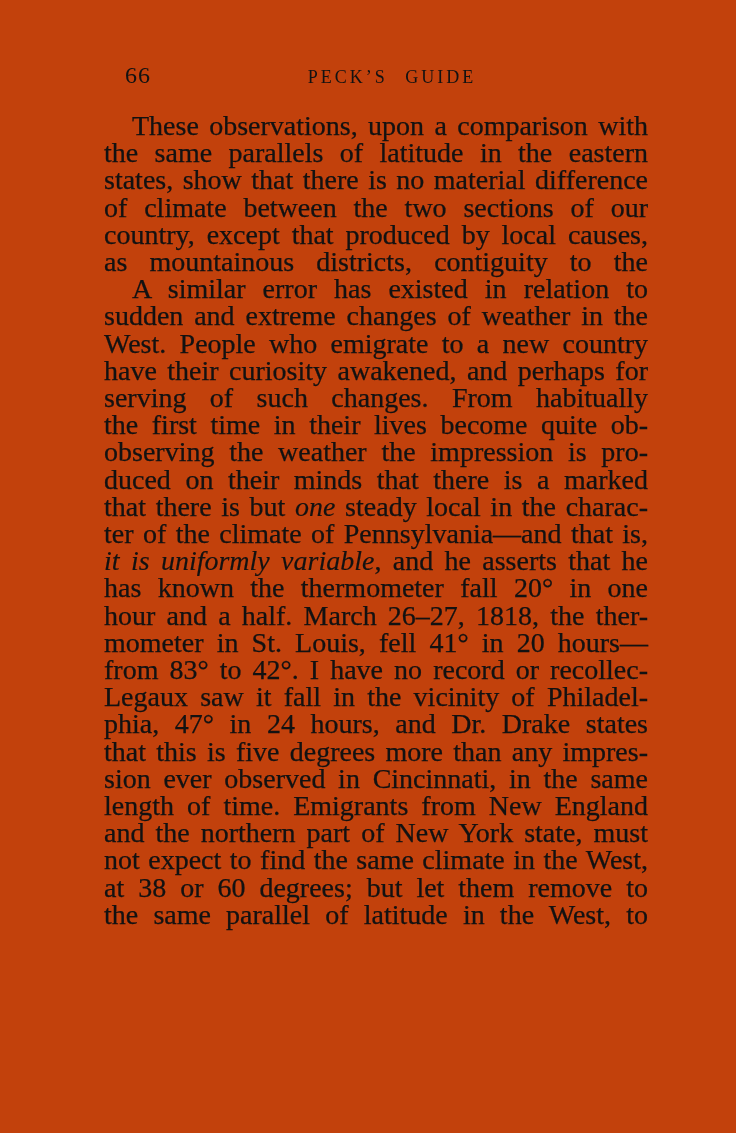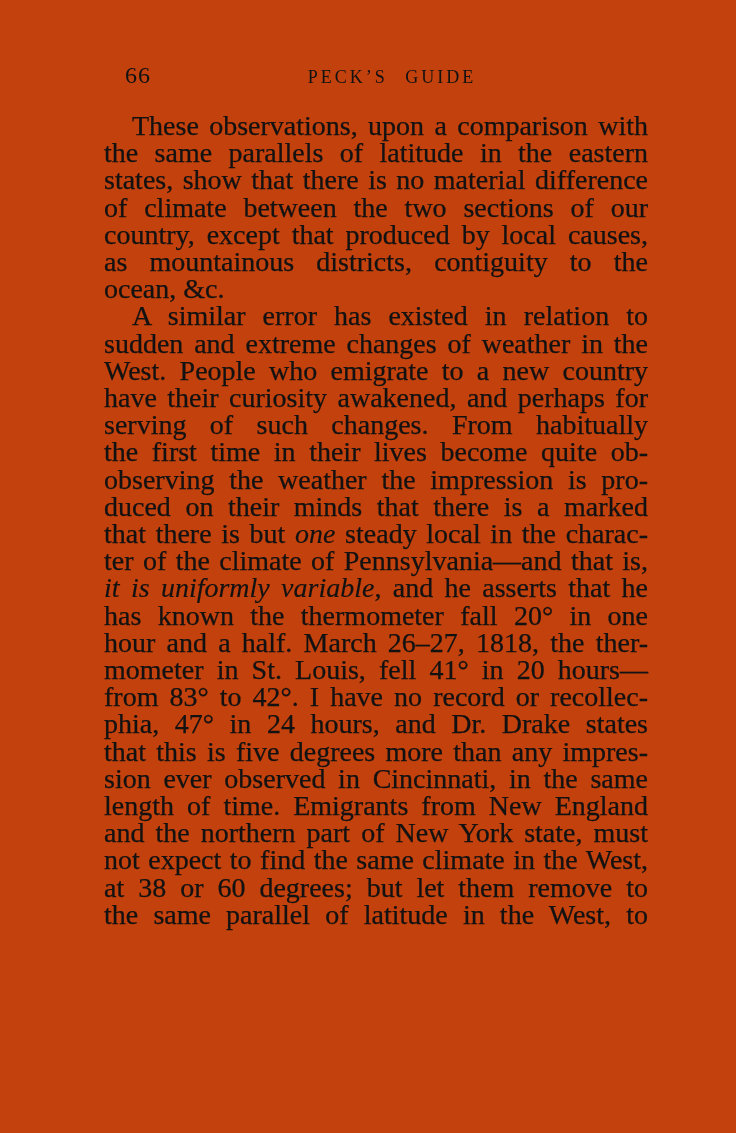--- a/index.html
+++ b/index.html
@@ -85,38 +85,38 @@
   </div>
 
   <div class="body-text">
       <div class="paragraph">
         <div class="line indent"><span>These observations, upon a comparison with</span></div>
         <div class="line"><span>the same parallels of latitude in the eastern</span></div>
         <div class="line"><span>states, show that there is no material difference</span></div>
         <div class="line"><span>of climate between the two sections of our</span></div>
         <div class="line"><span>country, except that produced by local causes,</span></div>
         <div class="line"><span>as mountainous districts, contiguity to the</span></div>
-        <div class="line para-end"><span>ocean, &amp;c.</span></div>
       </div>
       <div class="paragraph">
         <div class="line indent"><span>A similar error has existed in relation to</span></div>
         <div class="line"><span>sudden and extreme changes of weather in the</span></div>
         <div class="line"><span>West. People who emigrate to a new country</span></div>
         <div class="line"><span>have their curiosity awakened, and perhaps for</span></div>
         <div class="line"><span>serving of such changes. From habitually</span></div>
         <div class="line"><span>the first time in their lives become quite ob-</span></div>
         <div class="line"><span>observing the weather the impression is pro-</span></div>
         <div class="line"><span>duced on their minds that there is a marked</span></div>
         <div class="line"><span>that there is but </span><i>one</i><span> steady local in the charac-</span></div>
         <div class="line"><span>ter of the climate of Pennsylvania—and that is,</span></div>
         <div class="line"><i>it is uniformly variable</i><span>, and he asserts that he</span></div>
         <div class="line"><span>has known the thermometer fall 20° in one</span></div>
         <div class="line"><span>hour and a half. March 26–27, 1818, the ther-</span></div>
         <div class="line"><span>mometer in St. Louis, fell 41° in 20 hours—</span></div>
         <div class="line"><span>from 83° to 42°. I have no record or recollec-</span></div>
+        <div class="line"><span>Legaux saw it fall in the vicinity of Philadel-</span></div>
         <div class="line"><span>phia, 47° in 24 hours, and Dr. Drake states</span></div>
         <div class="line"><span>that this is five degrees more than any impres-</span></div>
         <div class="line"><span>sion ever observed in Cincinnati, in the same</span></div>
         <div class="line"><span>length of time. Emigrants from New England</span></div>
         <div class="line"><span>and the northern part of New York state, must</span></div>
         <div class="line"><span>not expect to find the same climate in the West,</span></div>
         <div class="line"><span>at 38 or 60 degrees; but let them remove to</span></div>
         <div class="line"><span>the same parallel of latitude in the West, to</span></div>
       </div>
     </div>

